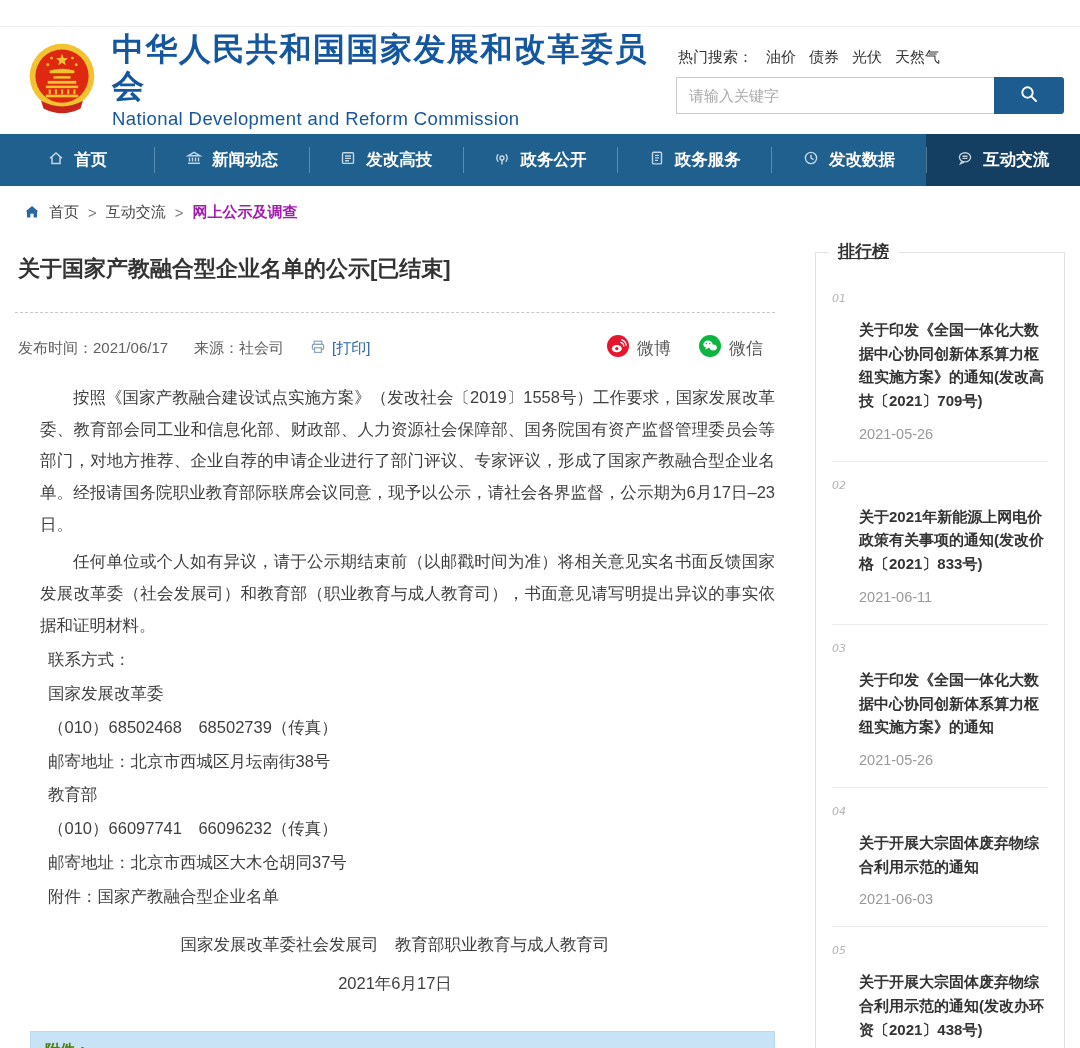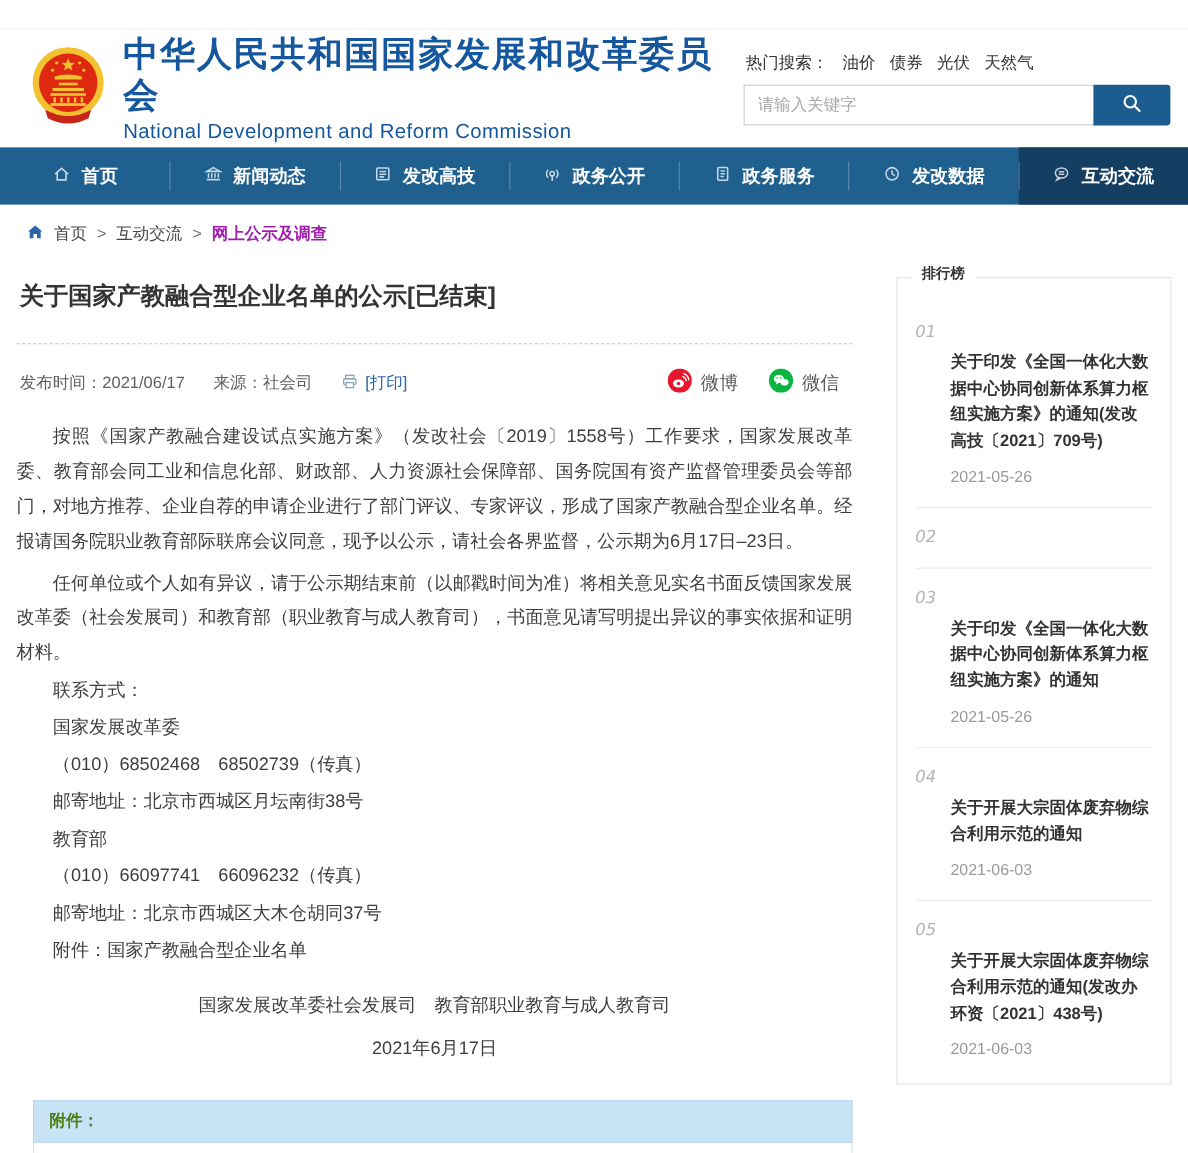--- a/index.html
+++ b/index.html
@@ -45,35 +45,35 @@
 
   .article-title { font-size:22px; font-weight:bold; color:#333; margin:24px 0 0 3px; }
   .dashed-divider { border-bottom:1px dashed #c9c9c9; margin-top:28px; }
   .meta-row { display:flex; align-items:center; margin:22px 0 10px 3px; font-size:15px; color:#5f5f5f; }
   .meta-item { margin-right:26px; }
   .print-link { color:#2a66a5; display:flex; align-items:center; gap:6px; }
   .share-group { margin-left:auto; display:flex; gap:28px; margin-right:12px; }
   .share-btn { display:flex; align-items:center; gap:8px; color:#5a5a5a; font-size:17px; }
 
   .body-text { margin-top:20px; font-size:16.5px; color:#3e3e3e; }
-  .para { line-height:1.92; text-indent:2em; text-align:justify; margin-bottom:6px; }
+  .para { line-height:1.92; text-indent:2em; text-align:justify; margin-bottom:6px;margin-left:25px; }
   .contact-line { line-height:1.5; text-indent:2em; margin-bottom:9px; }
   .signature { text-align:center; margin-top:26px; font-size:16.5px; color:#3e3e3e; }
   .sign-date { text-align:center; margin-top:17px; font-size:16.5px; color:#3e3e3e; }
 
   .attachment { margin:36px 0 0 15px; width:calc(100% - 15px); }
   .attach-header { background:#c7e3f5; border:1px solid #b8daf0; padding:9px 14px; font-weight:bold; font-size:15px; color:#4d7c0f; }
   .attach-body { border:1px solid #cfe3f0; border-top:none; background:#fff; padding:13px 14px; }
 
   
   .sidebar-box { border:1px solid #e2e2e2; position:relative; margin-top:22px; padding:22px 16px 4px; background:#fff; }
-  .sidebar-title { position:absolute; top:-13px; left:12px; background:#fff; padding:0 10px; font-size:13px; font-weight:bold; color:#333; }
+  .sidebar-title { position:absolute; top:-13px; left:12px; background:#fff; padding:0 10px; font-size:17px; font-weight:bold; color:#333;text-decoration:underline; }
   .rank-item { padding:15px 0 19px; display:flex; gap:13px; }
   .rank-item + .rank-item { border-top:1px solid #ececec; }
-  .rank-num { font-style:italic; color:#b3b3b3; font-size:15px; flex:none; padding-top:2px; font-family:"DejaVu Sans", sans-serif; }
+  .rank-num { font-style:italic; color:#b3b3b3; font-size:11px; flex:none; padding-top:2px; font-family:"DejaVu Sans", sans-serif; }
   .rank-body { flex:1;margin-top:28px; }
   .rank-title { font-size:15px; font-weight:bold; color:#333; line-height:1.58; display:block; }
   .rank-date { margin-top:13px; color:#999; font-size:14.5px; }
 </style>
 </head>
 <body>
 
 <div class="topstrip"></div>
 
 <div class="header">
@@ -259,20 +259,24 @@
       <div class="rank-item">
         <span class="rank-num">01</span>
         <span class="rank-body">
           <a class="rank-title">关于印发《全国一体化大数据中心协同创新体系算力枢纽实施方案》的通知(发改高技〔2021〕709号)</a>
           <div class="rank-date">2021-05-26</div>
         </span>
       </div>
 
       <div class="rank-item">
         <span class="rank-num">02</span>
+        <span class="rank-body">
+          <a class="rank-title">关于2021年新能源上网电价政策有关事项的通知(发改价格〔2021〕833号)</a>
+          <div class="rank-date">2021-06-11</div>
+        </span>
       </div>
 
       <div class="rank-item">
         <span class="rank-num">03</span>
         <span class="rank-body">
           <a class="rank-title">关于印发《全国一体化大数据中心协同创新体系算力枢纽实施方案》的通知</a>
           <div class="rank-date">2021-05-26</div>
         </span>
       </div>
 

